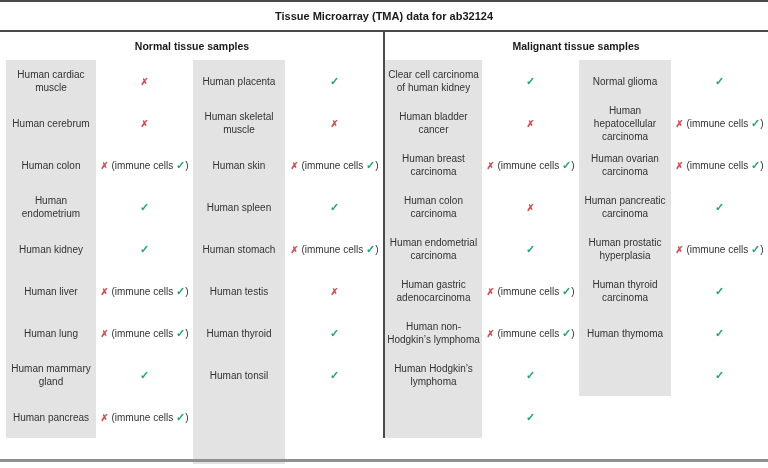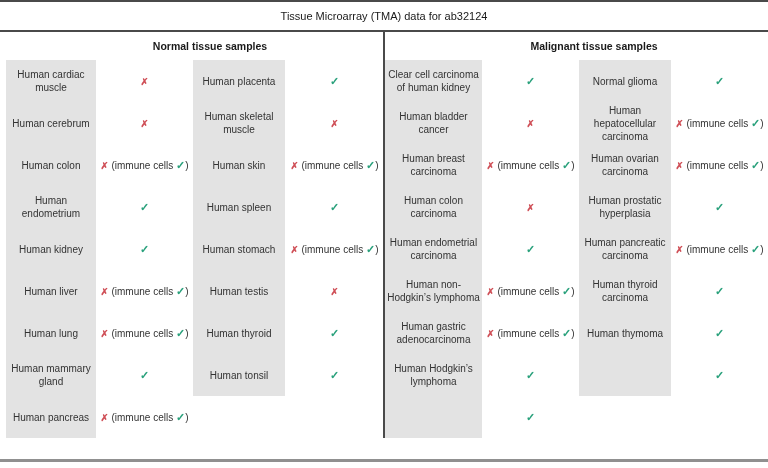--- a/index.html
+++ b/index.html
@@ -11,26 +11,26 @@
     color:#333333;
     overflow:hidden;
   }
   .rule{position:absolute;left:0;width:768px;}
   .rule.top{top:0;height:2px;background:#4a4a4a;}
   .rule.under-title{top:30px;height:2px;background:#4a4a4a;}
   .rule.bottom{top:459px;height:3px;background:#909090;}
   .title{
     position:absolute;top:2px;left:0;width:768px;height:28px;
     display:flex;align-items:center;justify-content:center;
-    font-size:11px;font-weight:normal;color:#1a1a1a;
+    font-size:11px;font-weight:bold;color:#1a1a1a;
   }
   .section-header{
     position:absolute;top:31px;height:29px;width:384px;
     display:flex;align-items:center;justify-content:center;
-    font-size:10.5px;font-weight:bold;color:#1a1a1a;padding-left:18px;
+    font-size:10.5px;font-weight:bold;color:#1a1a1a;
   }
   .section-header.left{left:0;}
   .section-header.right{left:384px;}
   .divider{
     position:absolute;left:383px;top:31px;width:2px;height:407px;
     background:#4a4a4a;
   }
   .name-col,.res-col{position:absolute;}
   .cell{
     height:42px;
@@ -101,21 +101,21 @@
         <div class="cell res-cell">
           <span class="check-icon" style="color: rgb(42, 161, 124);">✓</span>
         </div>
         <div class="cell res-cell">
           <span class="cross-icon gap" style="color: rgb(207, 78, 86);">✗</span>
           <span class="plain-text">(immune cells </span>
           <span class="check-icon" style="color: rgb(42, 161, 124);">✓</span>
           <span class="plain-text">)</span>
         </div>
       </div>
-      <div class="name-col" style="left: 193px; width: 92px; top: 60px; height: 336px; background: rgb(227, 227, 227);">
+      <div class="name-col" style="left: 193px; width: 92px; top: 60px; height: 404px; background: rgb(227, 227, 227);">
         <div class="cell name-cell">Human placenta</div>
         <div class="cell name-cell">Human skeletal muscle</div>
         <div class="cell name-cell">Human skin</div>
         <div class="cell name-cell">Human spleen</div>
         <div class="cell name-cell">Human stomach</div>
         <div class="cell name-cell">Human testis</div>
         <div class="cell name-cell">Human thyroid</div>
         <div class="cell name-cell">Human tonsil</div>
       </div>
       <div class="res-col" style="left: 285px; width: 99px; top: 60px;">
@@ -149,22 +149,22 @@
         <div class="cell res-cell">
           <span class="check-icon" style="color: rgb(42, 161, 124);">✓</span>
         </div>
       </div>
       <div class="name-col" style="left: 385px; width: 97px; top: 60px; height: 378px; background: rgb(227, 227, 227);">
         <div class="cell name-cell">Clear cell carcinoma of human kidney</div>
         <div class="cell name-cell">Human bladder cancer</div>
         <div class="cell name-cell">Human breast carcinoma</div>
         <div class="cell name-cell">Human colon carcinoma</div>
         <div class="cell name-cell">Human endometrial carcinoma</div>
+        <div class="cell name-cell">Human gastric adenocarcinoma</div>
         <div class="cell name-cell">Human non-Hodgkin’s lymphoma</div>
-        <div class="cell name-cell">Human gastric adenocarcinoma</div>
         <div class="cell name-cell">Human Hodgkin’s lymphoma</div>
       </div>
       <div class="res-col" style="left: 482px; width: 97px; top: 60px;">
         <div class="cell res-cell">
           <span class="check-icon" style="color: rgb(42, 161, 124);">✓</span>
         </div>
         <div class="cell res-cell">
           <span class="cross-icon" style="color: rgb(207, 78, 86);">✗</span>
         </div>
         <div class="cell res-cell">
@@ -195,22 +195,22 @@
           <span class="check-icon" style="color: rgb(42, 161, 124);">✓</span>
         </div>
         <div class="cell res-cell">
           <span class="check-icon" style="color: rgb(42, 161, 124);">✓</span>
         </div>
       </div>
       <div class="name-col" style="left: 579px; width: 92px; top: 60px; height: 336px; background: rgb(227, 227, 227);">
         <div class="cell name-cell">Normal glioma</div>
         <div class="cell name-cell">Human hepatocellular carcinoma</div>
         <div class="cell name-cell">Human ovarian carcinoma</div>
+        <div class="cell name-cell">Human pancreatic carcinoma</div>
         <div class="cell name-cell">Human prostatic hyperplasia</div>
-        <div class="cell name-cell">Human pancreatic carcinoma</div>
         <div class="cell name-cell">Human thyroid carcinoma</div>
         <div class="cell name-cell">Human thymoma</div>
       </div>
       <div class="res-col" style="left: 671px; width: 97px; top: 60px;">
         <div class="cell res-cell">
           <span class="check-icon" style="color: rgb(42, 161, 124);">✓</span>
         </div>
         <div class="cell res-cell">
           <span class="cross-icon gap" style="color: rgb(207, 78, 86);">✗</span>
           <span class="plain-text">(immune cells </span>

